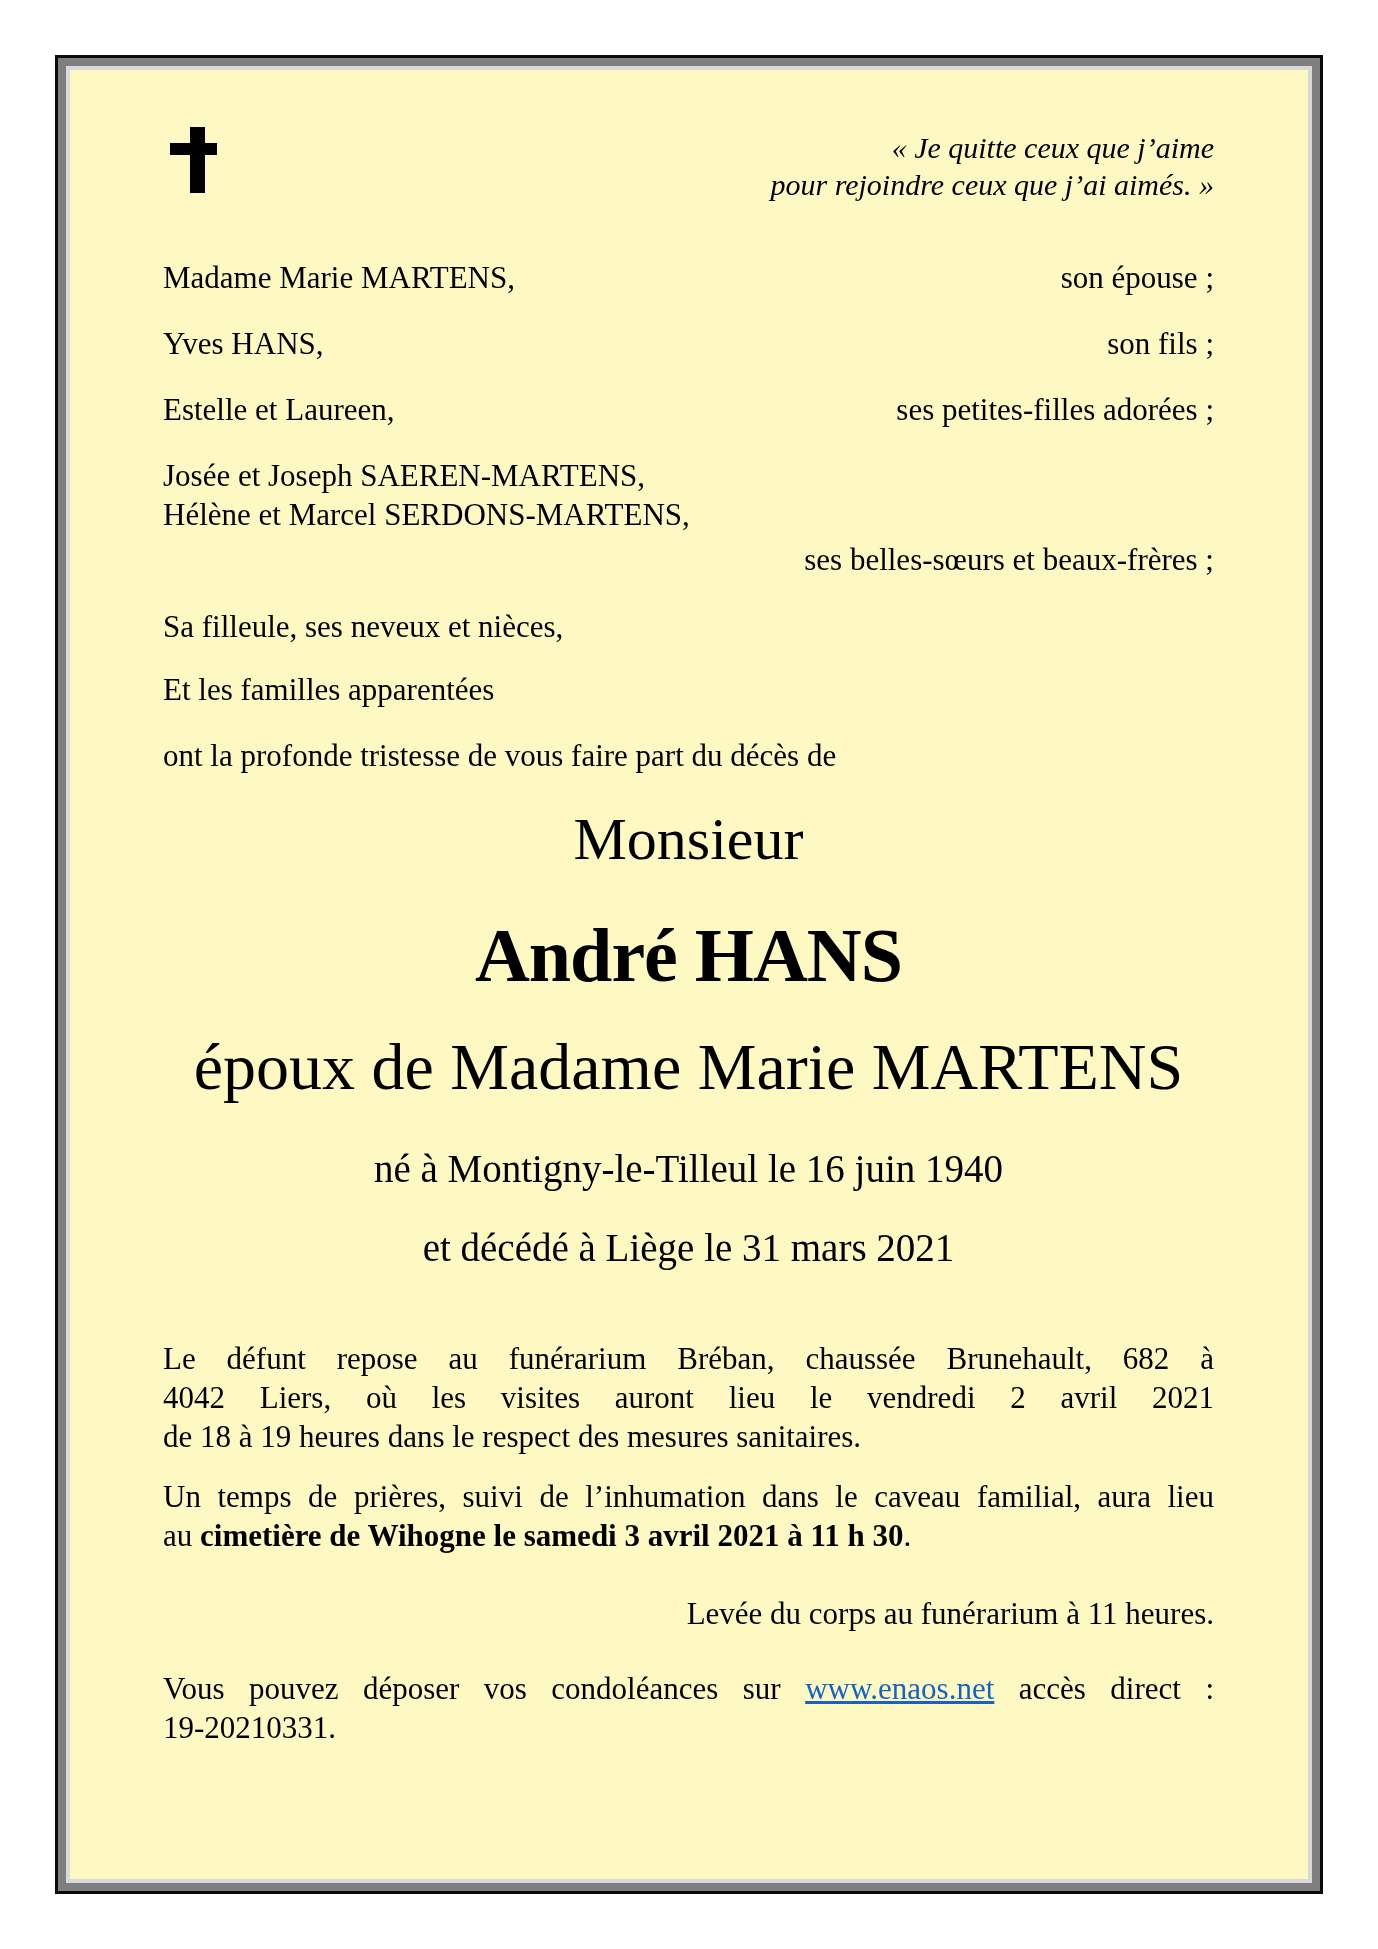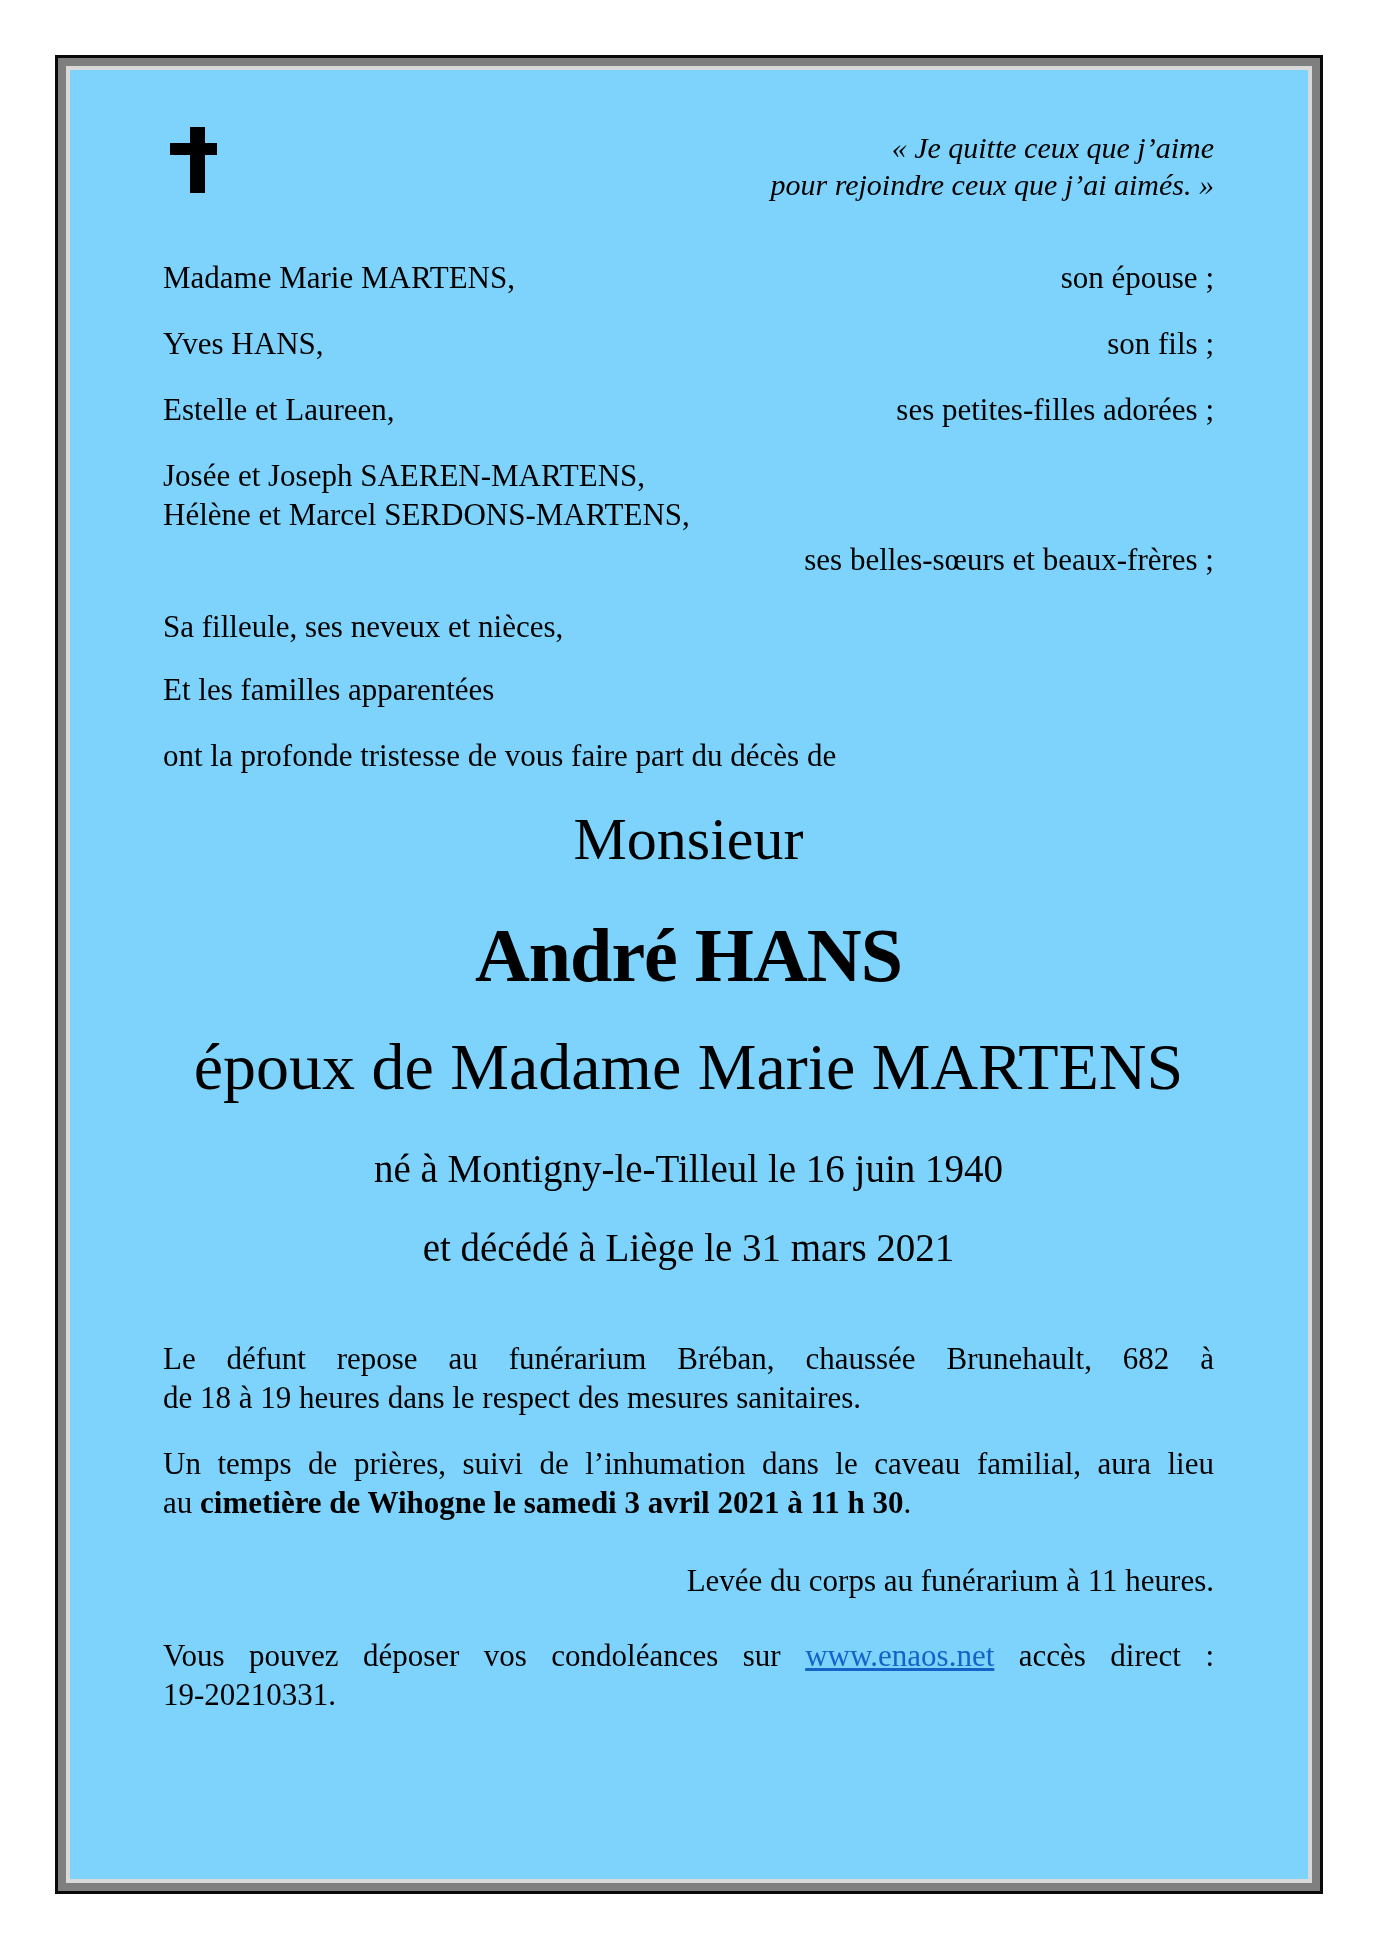--- a/index.html
+++ b/index.html
@@ -17,21 +17,21 @@
     border: 3px solid #0a0a0a;
     background: #ffffff;
   }
   .frame-mid {
     width: 100%; height: 100%;
     border: 8px solid #7f7f7f;
   }
   .frame-inner {
     width: 100%; height: 100%;
     border: 4px solid #d9d9d9;
-    background: #7dd3fc;
+    background: #fef9c3;
     overflow: hidden;
   }
   .content {
     width: 100%; height: 100%;
     padding: 57px 94px 0 93px;
     font-size: 31px;
     line-height: 39px;
   }
 
   
@@ -102,21 +102,21 @@
     margin-bottom: 51px;
   }
   .birth-line, .death-line {
     text-align: center;
     font-size: 39px;
     line-height: 46px;
   }
   .birth-line { margin-bottom: 33px; }
   .death-line { margin-bottom: 68px; }
 
-  .para { margin-bottom: 27px; }
+  .para { margin-bottom: 21px; }
   .para-ceremony { margin-bottom: 39px; }
   .jline {
     text-align: justify;
     text-align-last: justify;
   }
   .levee {
     text-align: right;
     margin-bottom: 36px;
   }
   .bold { font-weight: bold; }
@@ -177,20 +177,21 @@
         <div class="deceased-name">André HANS</div>
 
         <div class="spouse-line">époux de Madame Marie MARTENS</div>
 
         <div class="birth-line">né à Montigny-le-Tilleul le 16 juin 1940</div>
 
         <div class="death-line">et décédé à Liège le 31 mars 2021</div>
 
         <div class="para">
           <div class="jline">Le défunt repose au funérarium Bréban, chaussée Brunehault, 682 à</div>
+          <div class="jline">4042 Liers, où les visites auront lieu le vendredi 2 avril 2021</div>
           <div>de 18 à 19 heures dans le respect des mesures sanitaires.</div>
         </div>
 
         <div class="para-ceremony">
           <div class="jline">Un temps de prières, suivi de l’inhumation dans le caveau familial, aura lieu</div>
           <div><span>au </span><span class="bold">cimetière de Wihogne le samedi 3 avril 2021 à 11 h 30</span><span>.</span></div>
         </div>
 
         <div class="levee">Levée du corps au funérarium à 11 heures.</div>
 

